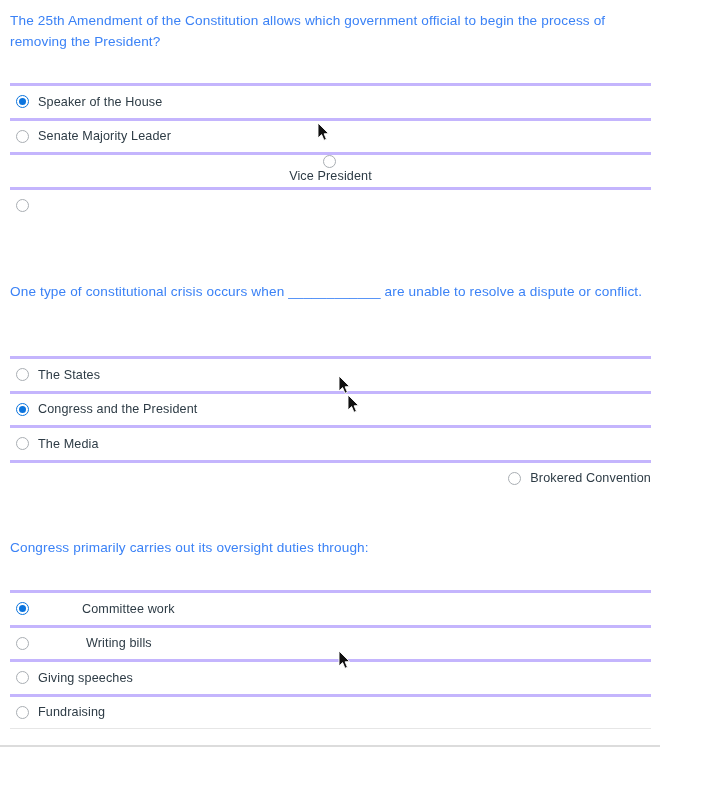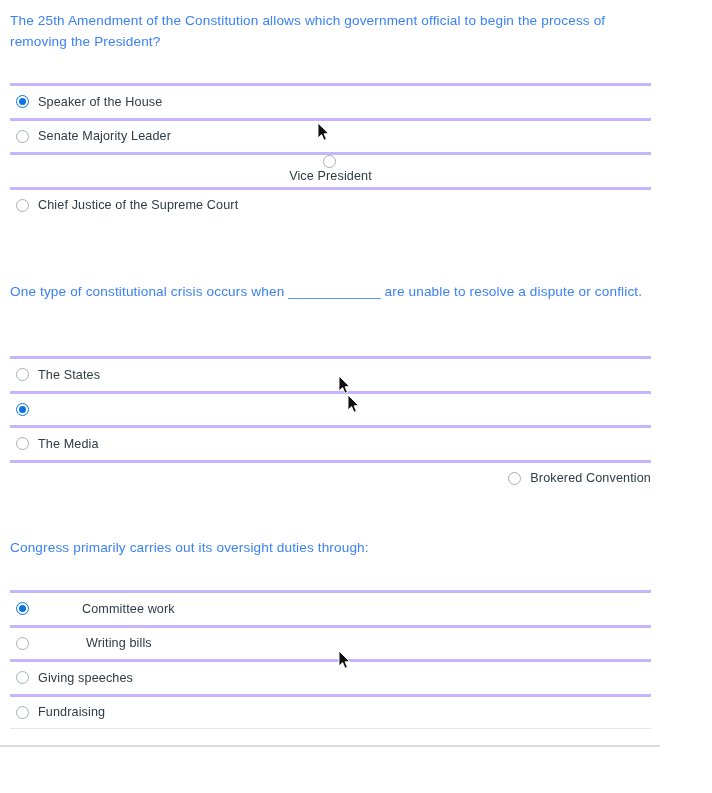--- a/index.html
+++ b/index.html
@@ -144,35 +144,35 @@
     <div class="answer-row" style="top:34.5px;">
       <span class="radio"></span>
       <span class="answer-label">Senate Majority Leader</span>
     </div>
     <div class="answer-row" style="top:69px;flex-direction:column;">
       <span class="radio"></span>
       <span class="answer-label">Vice President</span>
     </div>
     <div class="answer-row" style="top:103.5px;">
       <span class="radio"></span>
-      <span class="answer-label">Chief Justice of the Supreme Court</span>
     </div>
   </div>
 
   <div class="question-block" style="top:281px;">
     <div class="question-text">One type of constitutional crisis occurs when ____________ are unable to resolve a dispute or conflict.</div>
   </div>
 
   <div class="answers" style="top:356px;">
     <div class="answer-row" style="top:0px;">
       <span class="radio"></span>
       <span class="answer-label">The States</span>
     </div>
     <div class="answer-row" style="top:34.5px;">
       <span class="radio selected"></span>
+      <span class="answer-label">Congress and the President</span>
     </div>
     <div class="answer-row" style="top:69px;">
       <span class="radio"></span>
       <span class="answer-label">The Media</span>
     </div>
     <div class="answer-row" style="top:103.5px;justify-content:flex-end;">
       <span class="radio"></span>
       <span class="answer-label">Brokered Convention</span>
     </div>
   </div>

